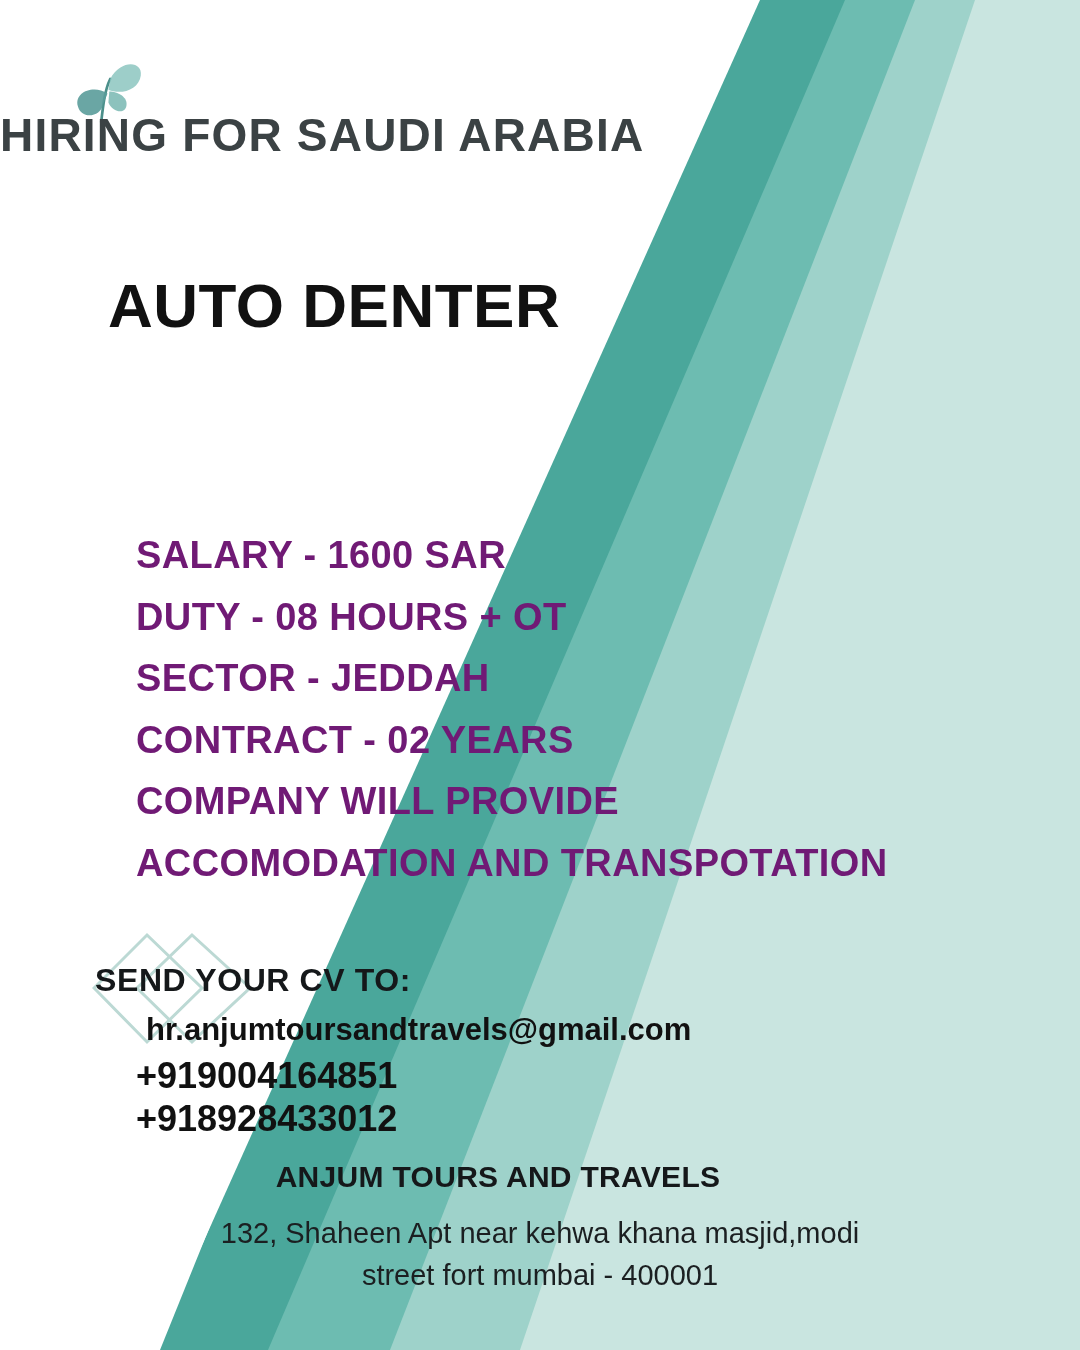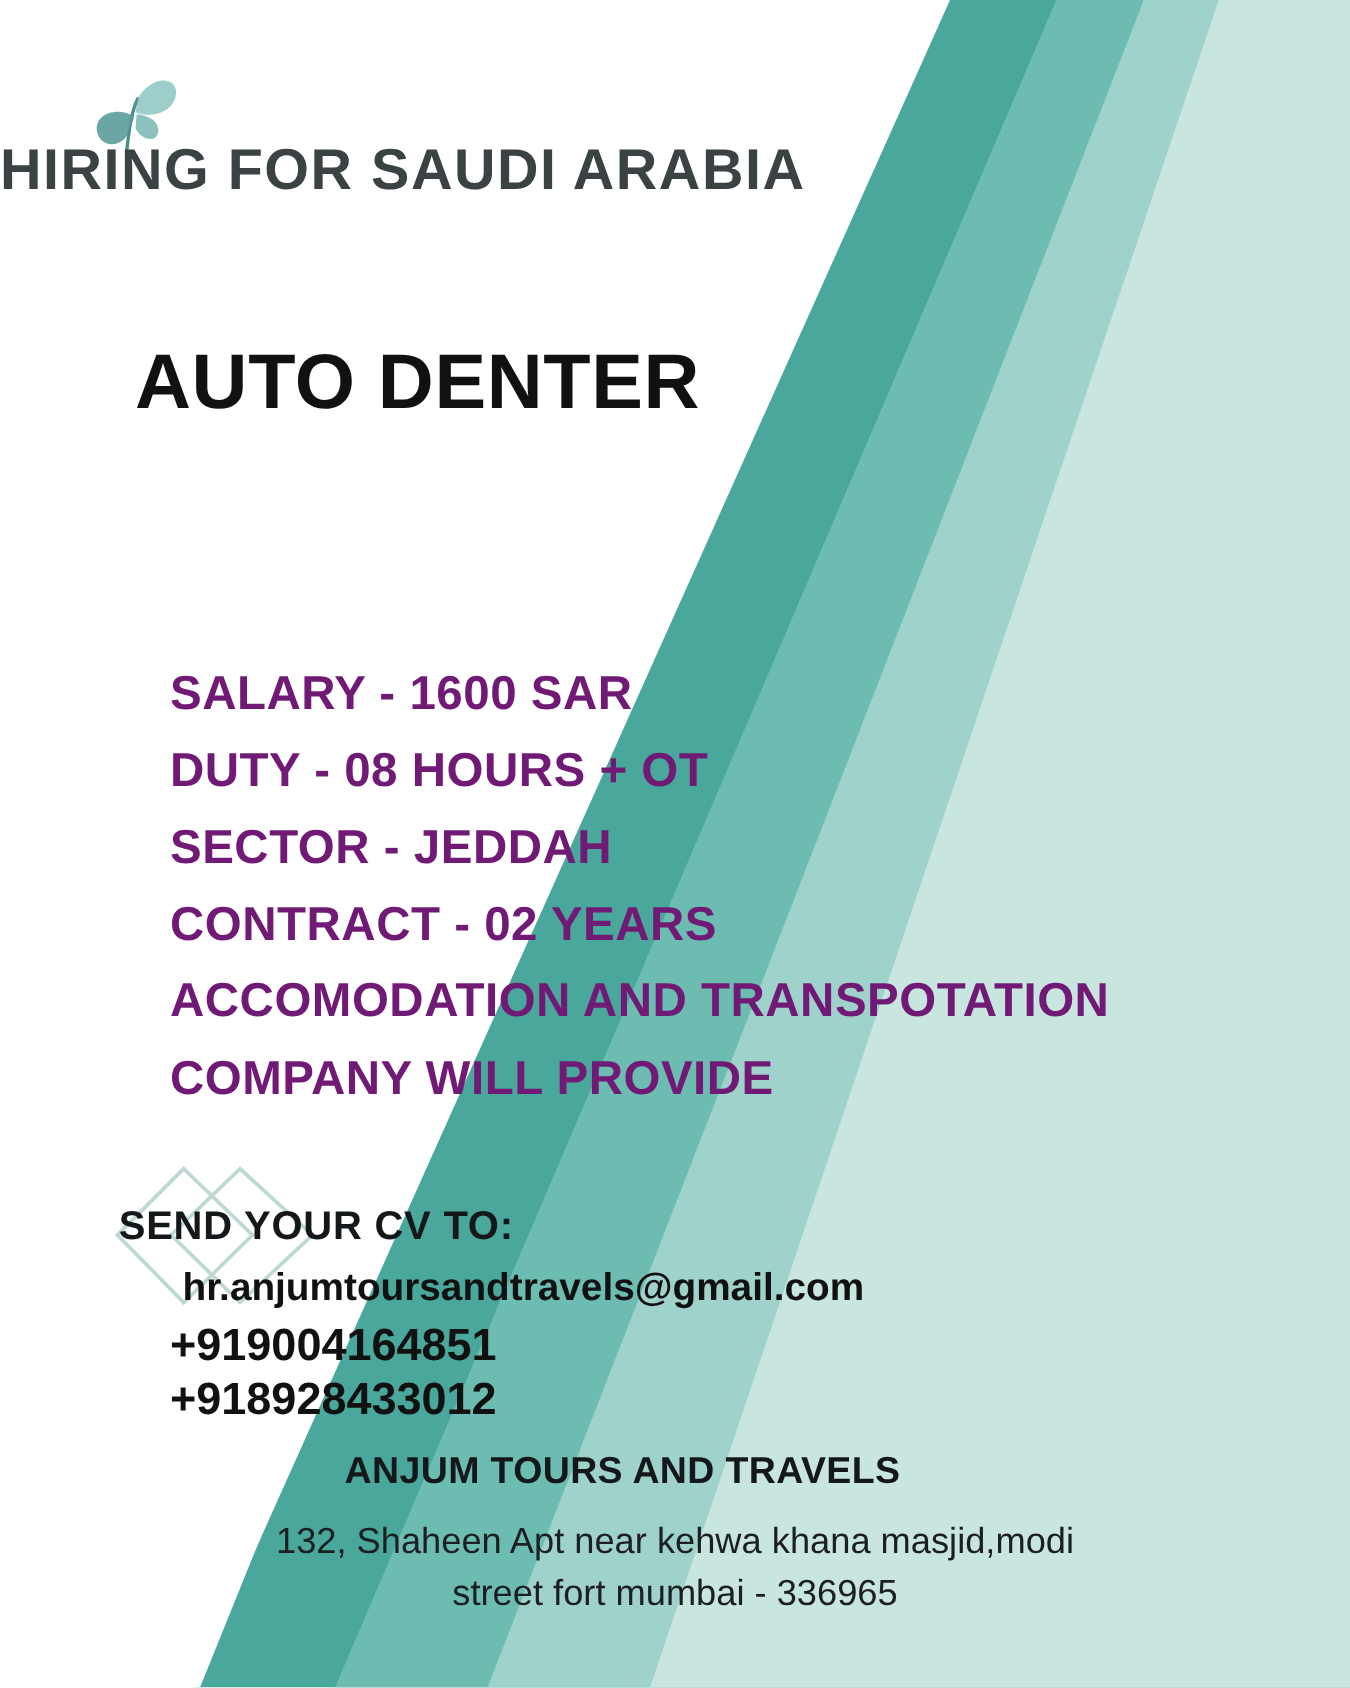--- a/index.html
+++ b/index.html
@@ -173,33 +173,33 @@
 
   <div class="headline">HIRING FOR SAUDI ARABIA</div>
 
   <div class="job-title">AUTO DENTER</div>
 
   <div class="details">
     <div>SALARY - 1600 SAR</div>
     <div>DUTY - 08 HOURS + OT</div>
     <div>SECTOR - JEDDAH</div>
     <div>CONTRACT - 02 YEARS</div>
+    <div>COMPANY WILL PROVIDE</div>
     <div>ACCOMODATION AND TRANSPOTATION</div>
-    <div>COMPANY WILL PROVIDE</div>
   </div>
 
   <svg class="ornament" viewBox="0 0 170 120">
     <polygon points="55,5 110,58 55,112 2,58" fill="none" stroke="#bcd9d4" stroke-width="3"></polygon>
     <polygon points="100,5 158,58 100,112 45,58" fill="none" stroke="#bcd9d4" stroke-width="3"></polygon>
   </svg>
 
   <div class="cv-label">SEND YOUR CV TO:</div>
   <div class="email">hr.anjumtoursandtravels@gmail.com</div>
   <div class="phone1">+919004164851</div>
   <div class="phone2">+918928433012</div>
 
   <div class="company">ANJUM TOURS AND TRAVELS</div>
   <div class="address">
     <div>132, Shaheen Apt near kehwa khana masjid,modi</div>
-    <div>street fort mumbai - 336965</div>
+    <div>street fort mumbai - 400001</div>
   </div>
 
 </div>
 
 </body></html>

